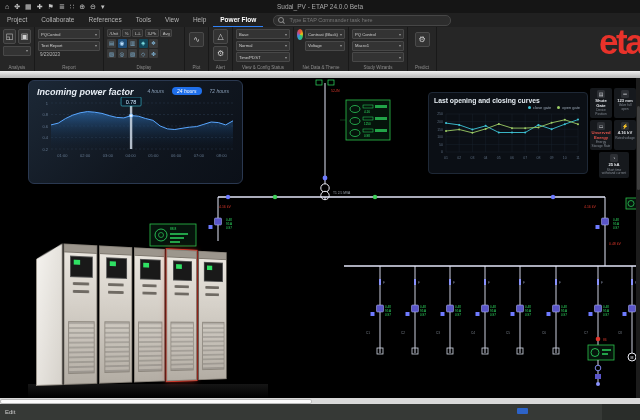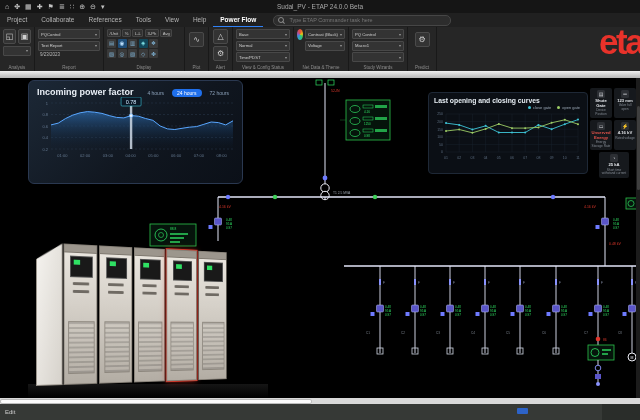--- a/index.html
+++ b/index.html
@@ -46,21 +46,21 @@
   .substrip{position:absolute;top:71px;left:0;right:0;height:7px;
             background:linear-gradient(#efefef,#b6b6b6);border-bottom:1px solid #7c7c7c;}
   
   .canvas{position:absolute;top:78px;left:0;width:640px;height:320px;background:#000;overflow:hidden;}
   .vscroll{position:absolute;right:0;top:0;width:4px;height:320px;background:#1c1c1c;}
   .vscroll .thumb{position:absolute;top:28px;left:0.5px;width:3px;height:84px;background:#3e3e3e;border-radius:2px;}
   
   .pf-panel{position:absolute;left:28px;top:2px;width:215px;height:104px;border-radius:6px;
             background:linear-gradient(135deg,#1c2836 0%,#10161f 60%,#0b1018 100%);
             border:1px solid #2a3850;box-shadow:0 2px 8px rgba(0,0,0,.6);padding:6px 8px 4px 8px;box-sizing:border-box;}
-  .pf-head{display:flex;align-items:flex-end;justify-content:space-between;}
+  .pf-head{display:flex;align-items:flex-start;justify-content:space-between;font-style:italic;}
   .pf-title{font-size:9px;font-weight:bold;color:#e9eff6;}
   .pf-tabs{display:flex;gap:3px;}
   .pf-tab{font-size:5px;color:#8ba0b9;padding:1px 5px;border-radius:6px;}
   .pf-tab.active{background:#1f6feb;color:#fff;}
   
   .cv-panel{position:absolute;left:428px;top:14px;width:160px;height:82px;border-radius:4px;
             background:#0b0f15;border:1px solid #1e2836;padding:4px 5px;box-sizing:border-box;}
   .cv-title{font-size:6.8px;font-weight:bold;color:#e6edf3;}
   .cv-legend{display:flex;gap:6px;justify-content:flex-end;margin:1px 2px 0 0;}
   .cv-leg{display:flex;align-items:center;gap:2px;font-size:4px;color:#9aa7b5;}

